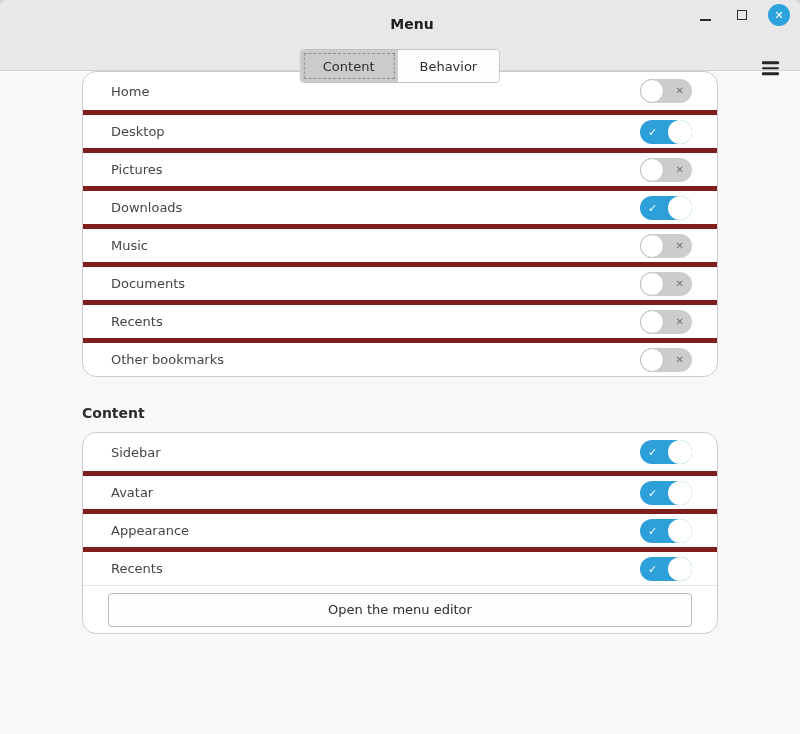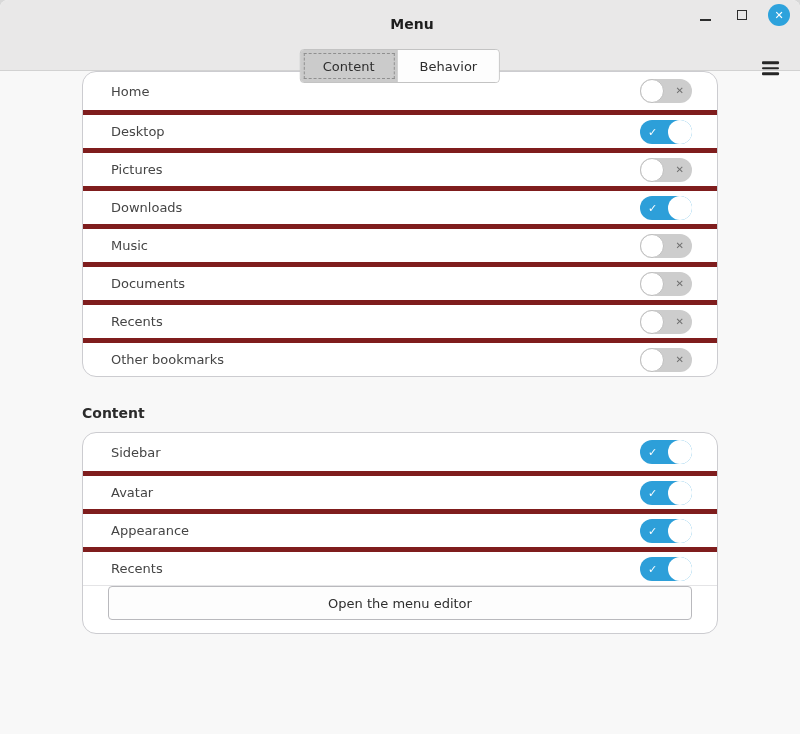--- a/index.html
+++ b/index.html
@@ -123,21 +123,21 @@
   .toggle.on { background:var(--accent, #2d9fd9); }
   .toggle.on .t-knob { left:auto; right:0; border:none; }
   .toggle.on .t-check {
     display:block;
     position:absolute; left:8px; top:50%; transform:translateY(-50%);
     font-size:11px; font-weight:bold; color:#ffffff; line-height:1;
   }
   
   .footer-row {
     height:48px;
-    display:flex; align-items:flex-start;
+    display:flex; align-items:center;
     padding:0 25px;
     border-top:1px solid #e4e4e6;
   }
   .menu-editor-btn {
     width:100%; height:34px;
     background:#fdfdfd;
     border:1px solid #b9b9bd;
     border-radius:4px;
     font-family:"DejaVu Sans", sans-serif;
     font-size:13px; color:#2e2e2e;

